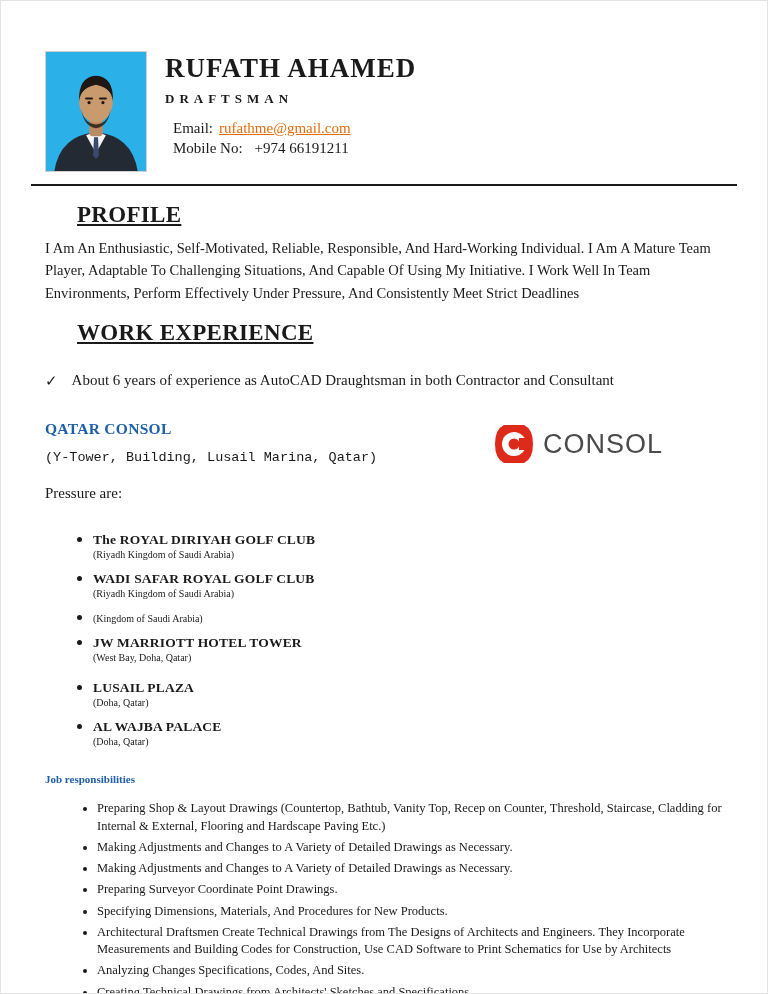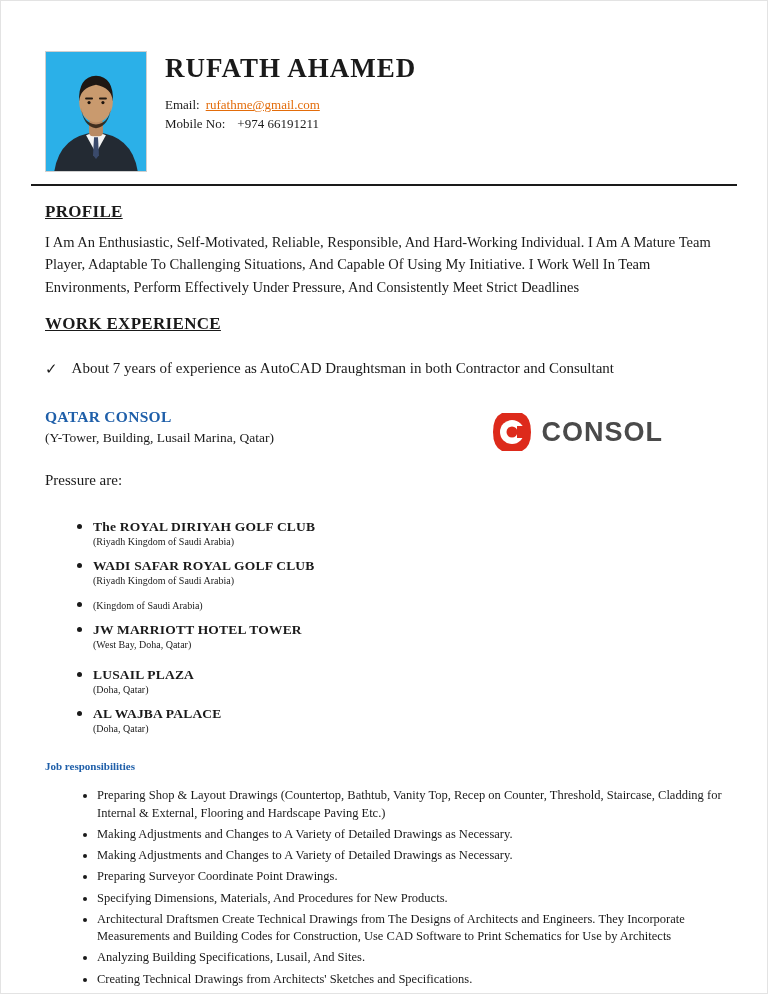--- a/index.html
+++ b/index.html
@@ -9,40 +9,40 @@
     border:1px solid #e3e3e3; position:relative; overflow:hidden;
     font-family:"Liberation Serif", serif; color:#1a1a1a;
   }
   
   .header { display:flex; gap:18px; }
   .photo { width:100px; height:119px; flex:0 0 auto; border:1px solid #cfcfcf; background:#2bb0e8; }
   .photo svg { display:block; width:100%; height:100%; }
   .header-info { padding-top:2px; }
   .name { font-size:27px; font-weight:bold; letter-spacing:1px; }
   .job-title { font-size:13px; font-weight:bold; letter-spacing:5px; margin-top:7px; }
-  .contact { margin-top:13px; font-size:13px; }
+  .contact { margin-top:13px; font-size:15px;margin-left:8px; }
   .contact-row { margin-top:3px; }
   .label { margin-right:6px; }
   .email-link { color:#E36C0A; text-decoration:underline; cursor:pointer; }
   .mobile-value { margin-left:6px; }
   
   .divider { border:none; border-top:2px solid #1a1a1a; margin:12px 0 0 -14px; }
   
-  .section-heading { font-size:17px; font-weight:bold; text-decoration:underline; margin-top:16px; letter-spacing:0.3px; }
+  .section-heading { font-size:23px; font-weight:bold; text-decoration:underline; margin-top:16px; letter-spacing:0.3px;margin-left:32px; }
   .profile-text { font-size:14.5px; line-height:1.55; margin-top:9px; padding-right:8px; }
   .summary-row { display:flex; margin-top:26px; font-size:15px; padding-right:8px; }
   .check { margin-right:14px; flex:0 0 auto; }
   
   .company-block { display:flex; align-items:flex-start; margin-top:30px; }
   .company-info { flex:1; }
   .company-name { color:#1F5FA9; font-weight:bold; font-size:15.5px; letter-spacing:0.3px; }
-  .company-location { font-size:13.5px; margin-top:4px; }
+  .company-location { font-size:13.5px; margin-top:12px;font-family:Liberation Mono, monospace; }
   .logo { display:flex; align-items:center; gap:9px; margin-right:74px; margin-top:4px; }
   .logo svg { display:block; }
-  .logo-text { font-family:"Liberation Sans", sans-serif; font-weight:bold; font-size:27px; color:#4a4a4a; letter-spacing:1px; }
+  .logo-text { font-family:"Liberation Sans", sans-serif; font-weight:normal; font-size:27px; color:#4a4a4a; letter-spacing:1px; }
   
   .projects-label { font-size:15px; margin-top:20px; }
   ul.projects { margin:28px 0 0; padding-left:48px; }
   ul.projects li { margin-bottom:9px; }
   ul.projects li.gap { margin-top:15px; }
   .project-title { display:block; font-weight:bold; font-size:13.5px; letter-spacing:0.2px; }
   .project-location { display:block; font-size:10px; margin-top:1px; }
   
   .resp-heading { color:#1F5FA9; font-weight:bold; font-size:11px; margin-top:26px; }
   ul.resp { margin:15px 0 11px; padding-left:52px; }
@@ -65,41 +65,42 @@
         <path d="M33 50 Q32 25 50 24 Q68 25 67 50 Q66 36 50 33 Q34 36 33 50 Z" fill="#1e1713"></path>
         <path d="M35 56 Q37 75 50 77 Q63 75 65 56 Q63 72 50 73 Q37 72 35 56 Z" fill="#2a1d12" opacity="0.85"></path>
         <rect x="39" y="46" width="8" height="2" rx="1" fill="#241a12"></rect>
         <rect x="53" y="46" width="8" height="2" rx="1" fill="#241a12"></rect>
         <circle cx="43" cy="51" r="1.6" fill="#1c130c"></circle>
         <circle cx="57" cy="51" r="1.6" fill="#1c130c"></circle>
       </svg>
     </div>
     <div class="header-info">
       <div class="name">RUFATH AHAMED</div>
+      <div class="job-title">DRAFTSMAN</div>
       <div class="contact">
         <div class="contact-row">
           <span class="label">Email:</span><a class="email-link">rufathme@gmail.com</a>
         </div>
         <div class="contact-row">
           <span class="label">Mobile No:</span><span class="mobile-value">+974 66191211</span>
         </div>
       </div>
     </div>
   </div>
 
   <hr class="divider">
 
   <div class="section-heading">PROFILE</div>
   <div class="profile-text">I Am An Enthusiastic, Self-Motivated, Reliable, Responsible, And Hard-Working Individual. I Am A Mature Team Player, Adaptable To Challenging Situations, And Capable Of Using My Initiative. I Work Well In Team Environments, Perform Effectively Under Pressure, And Consistently Meet Strict Deadlines</div>
 
   <div class="section-heading">WORK EXPERIENCE</div>
 
   <div class="summary-row">
     <span class="check">✓</span>
-    <span>About 7 years of experience as AutoCAD Draughtsman in both Contractor and Consultant</span>
+    <span>About 6 years of experience as AutoCAD Draughtsman in both Contractor and Consultant</span>
   </div>
 
   <div class="company-block">
     <div class="company-info">
       <div class="company-name">QATAR CONSOL</div>
       <div class="company-location">(Y-Tower, Building, Lusail Marina, Qatar)</div>
     </div>
     <div class="logo">
       <svg width="40" height="40" viewBox="0 0 40 40">
         <path d="M10 1 h20 q9 4 9 19 q0 15 -9 19 h-20 q-9 -4 -9 -19 q0 -15 9 -19 Z" fill="#DD2A1B"></path>
@@ -141,18 +142,18 @@
 
   <div class="resp-heading">Job responsibilities</div>
 
   <ul class="resp">
     <li>Preparing Shop &amp; Layout Drawings (Countertop, Bathtub, Vanity Top, Recep on Counter, Threshold, Staircase, Cladding for Internal &amp; External, Flooring and Hardscape Paving Etc.)</li>
     <li>Making Adjustments and Changes to A Variety of Detailed Drawings as Necessary.</li>
     <li>Making Adjustments and Changes to A Variety of Detailed Drawings as Necessary.</li>
     <li>Preparing Surveyor Coordinate Point Drawings.</li>
     <li>Specifying Dimensions, Materials, And Procedures for New Products.</li>
     <li>Architectural Draftsmen Create Technical Drawings from The Designs of Architects and Engineers. They Incorporate Measurements and Building Codes for Construction, Use CAD Software to Print Schematics for Use by Architects</li>
-    <li>Analyzing Building Specifications, Lusail, And Sites.</li>
+    <li>Analyzing Changes Specifications, Codes, And Sites.</li>
     <li>Creating Technical Drawings from Architects' Sketches and Specifications.</li>
 
   </ul>
 
 </div>
 
 </body></html>

